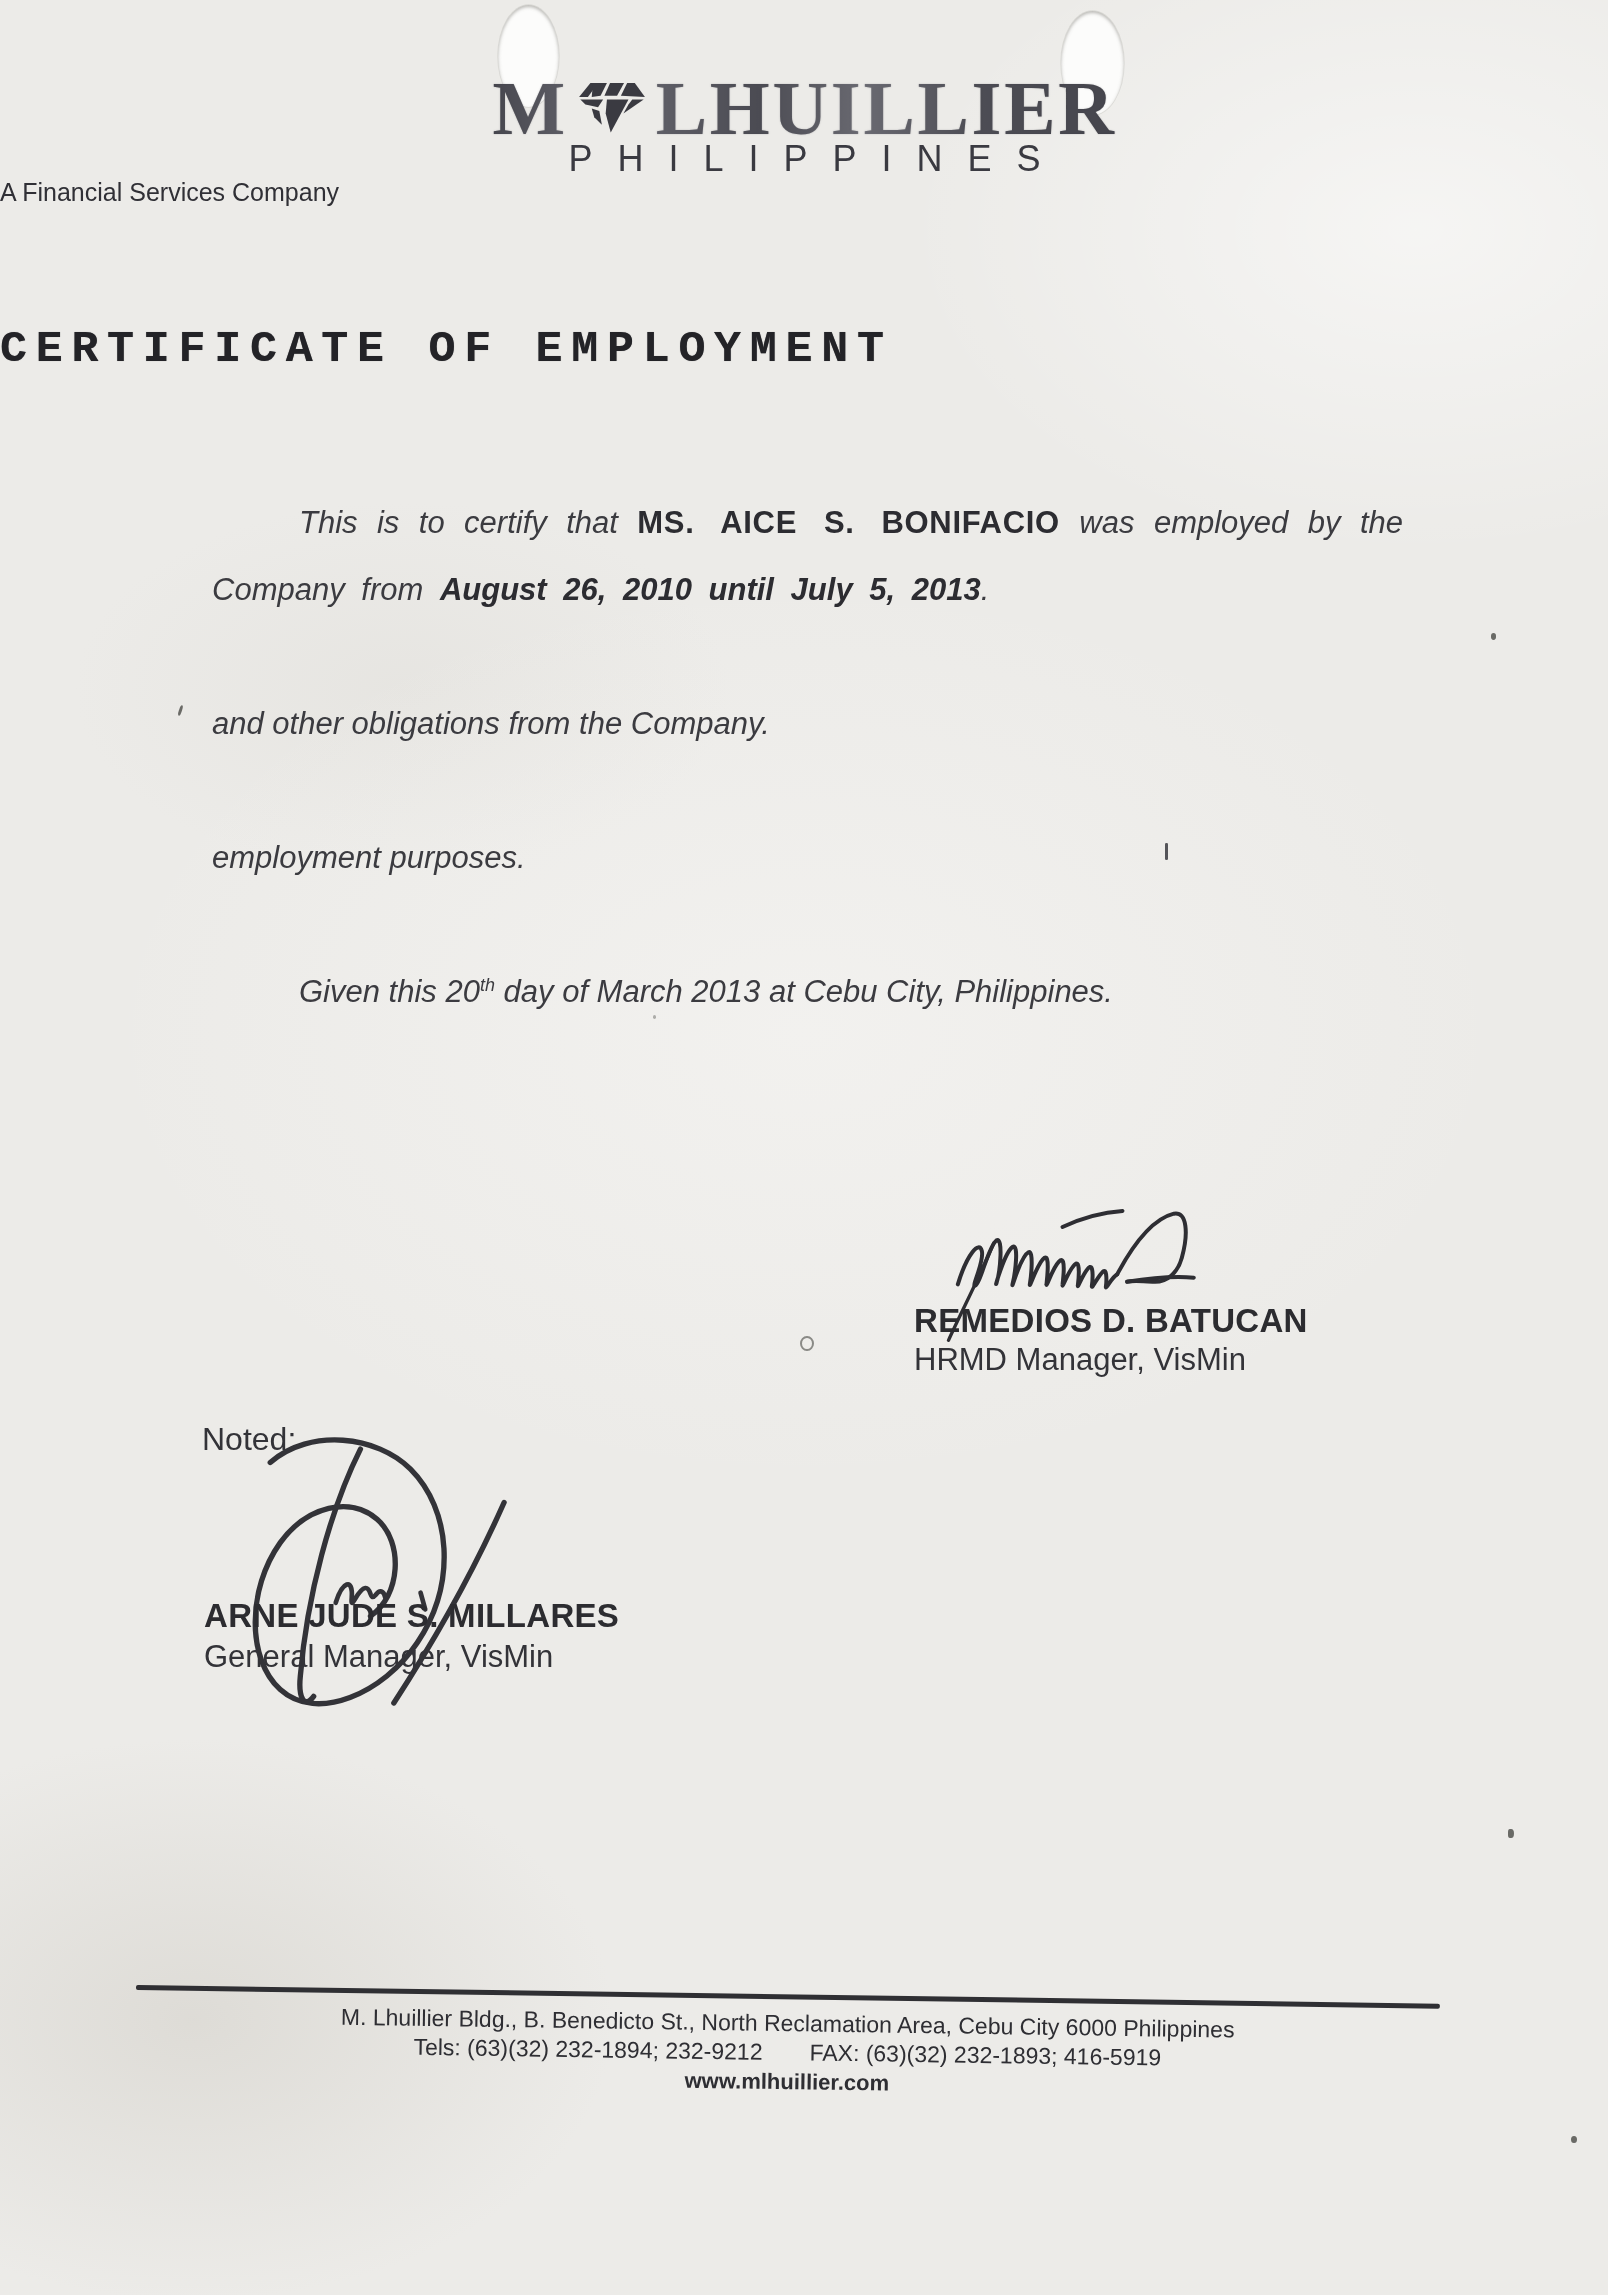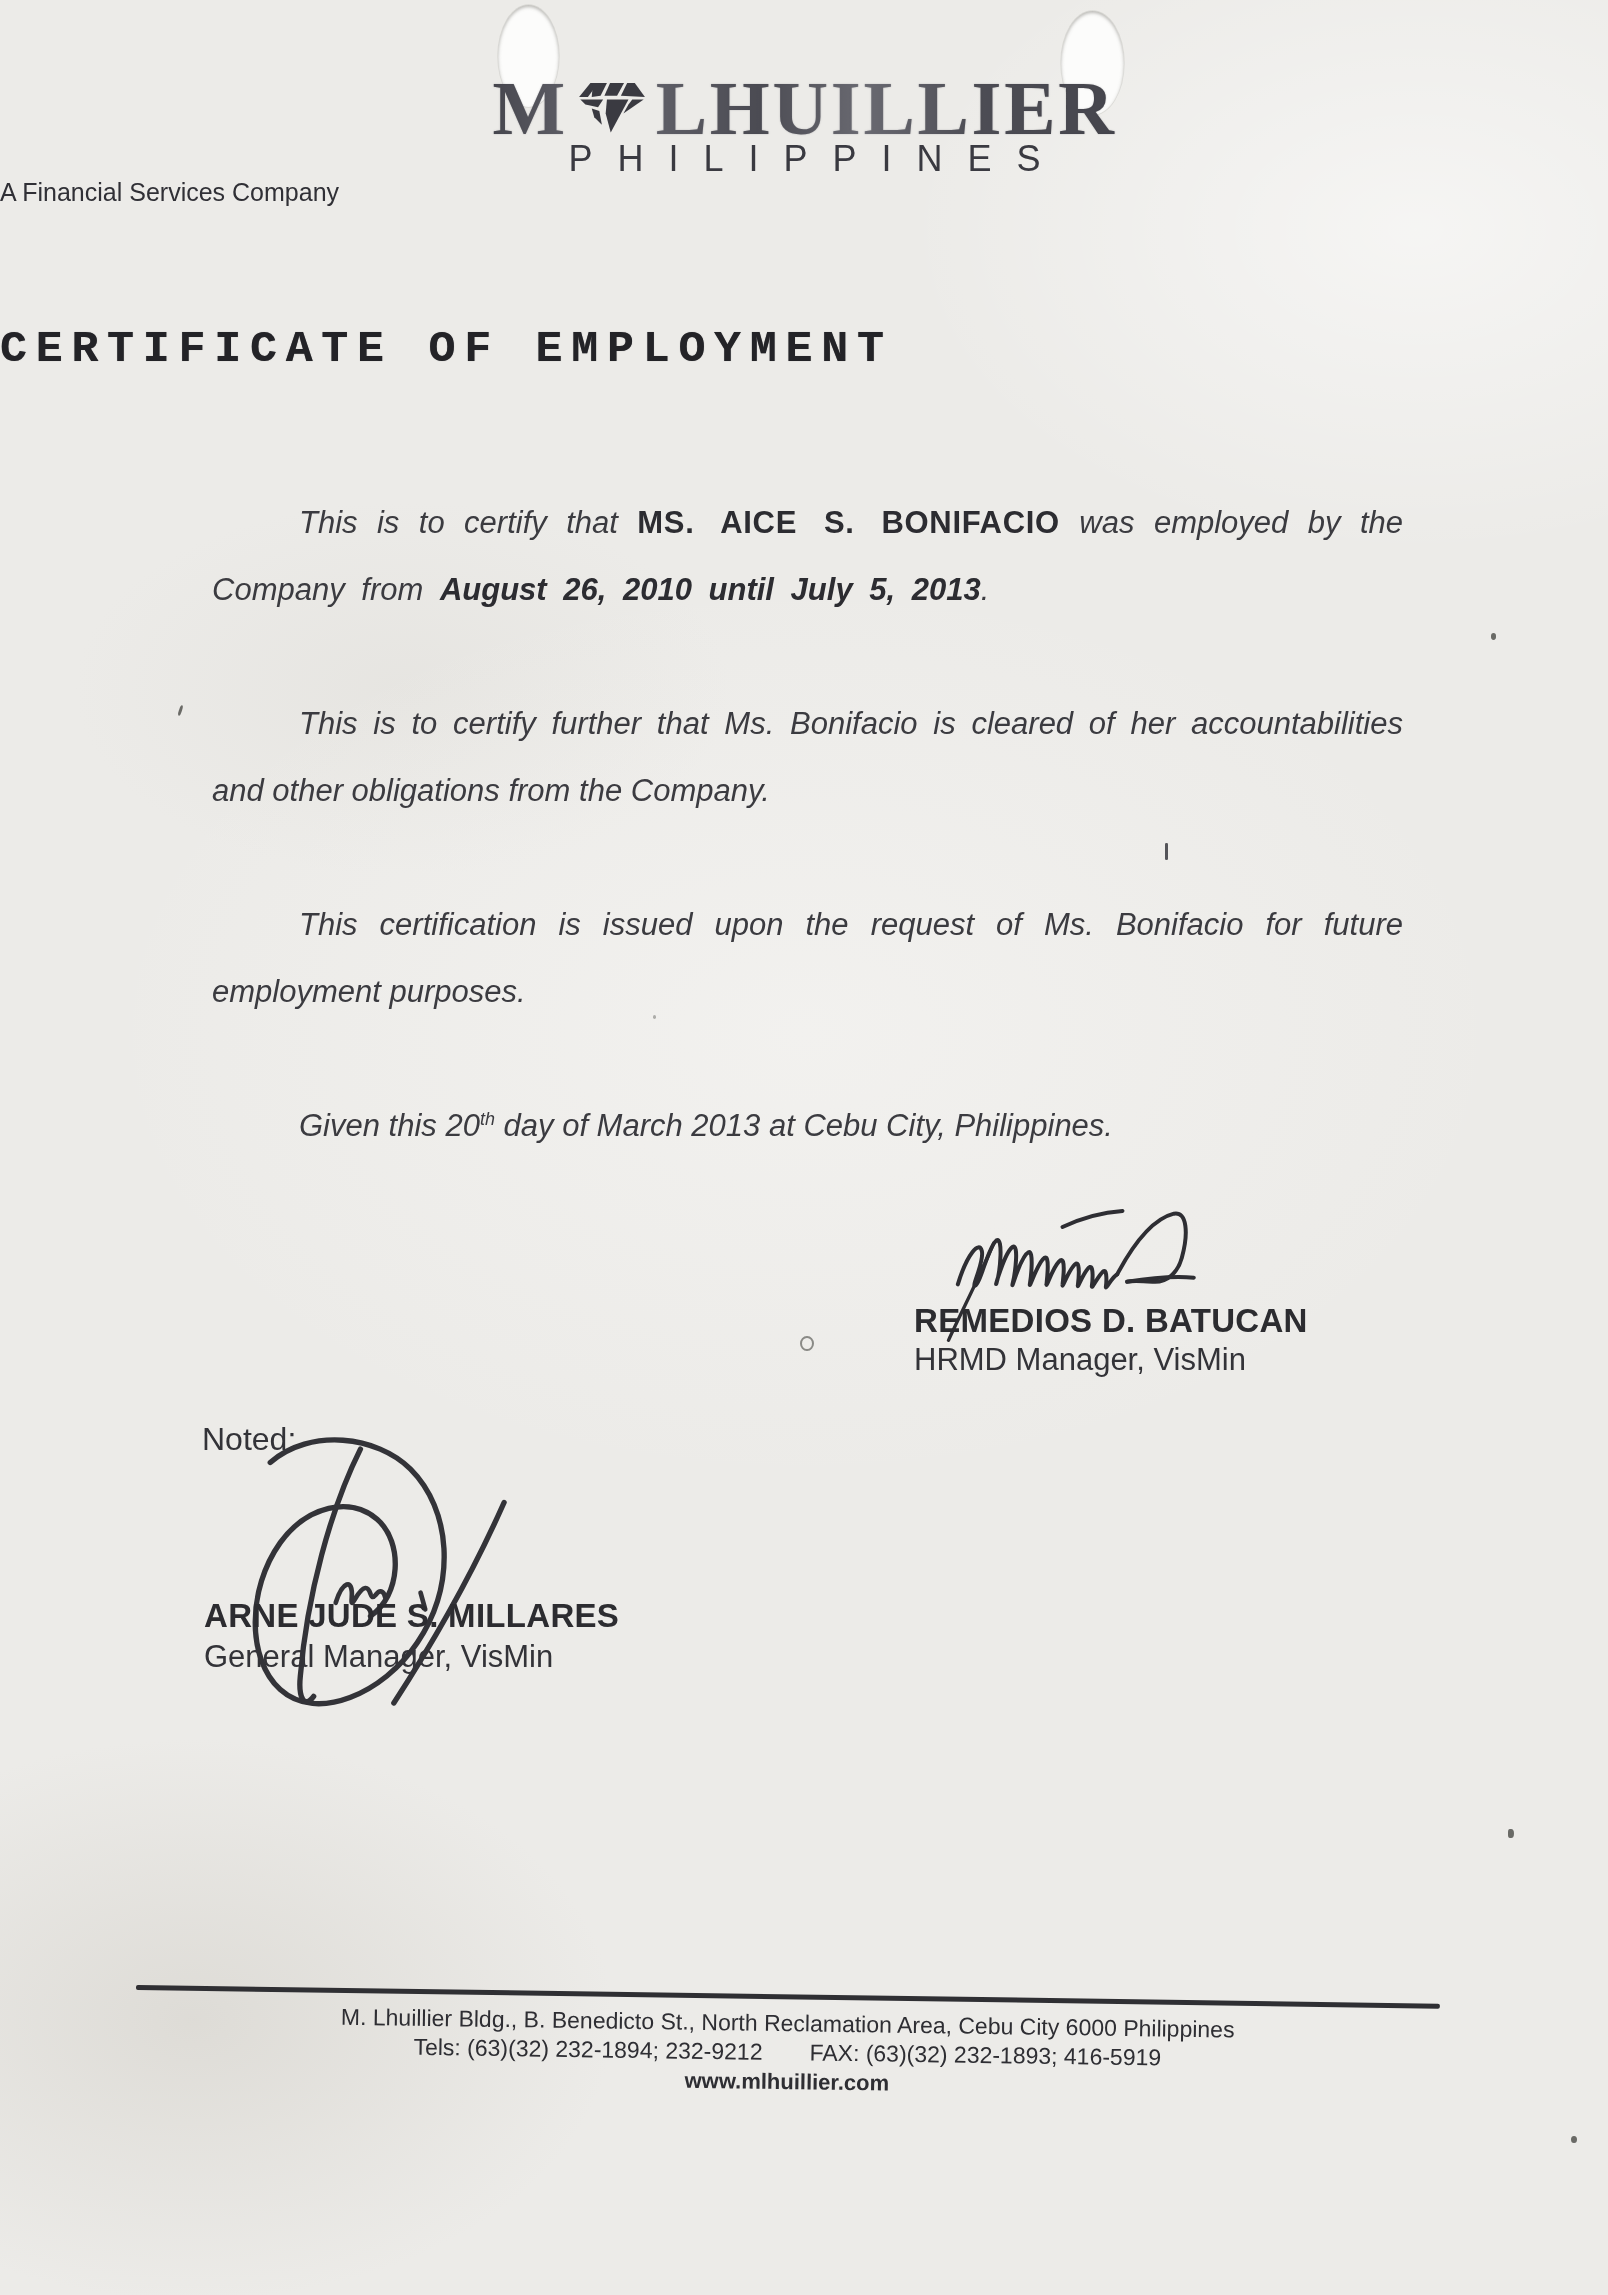--- a/index.html
+++ b/index.html
@@ -138,24 +138,22 @@
   </div>
   <div class="philippines">PHILIPPINES</div>
   <div class="tagline">A Financial Services Company</div>
 
   <div class="doc-title">CERTIFICATE OF EMPLOYMENT</div>
 
   <div class="body-col">
     <div class="bl just indent"><span>This is to certify that </span><span class="b-name">MS. AICE S. BONIFACIO</span><span> was employed by the</span></div>
     <div class="bl last"><span>Company from </span><span class="b-dates">August 26, 2010 until July 5, 2013</span><span>.</span></div>
     <div class="spacer"></div>
-    <div class="bl just indent">This is to certify further that Ms. Bonifacio is cleared of her accountabilities</div>
     <div class="bl">and other obligations from the Company.</div>
     <div class="spacer"></div>
-    <div class="bl just indent">This certification is issued upon the request of Ms. Bonifacio for future</div>
     <div class="bl">employment purposes.</div>
     <div class="spacer"></div>
     <div class="bl indent"><span>Given this 20</span><sup>th</sup><span> day of March 2013 at Cebu City, Philippines.</span></div>
   </div>
 
   <svg class="sig-svg" style="left:932px; top:1199px;" width="321" height="140" viewBox="0 0 480 210">
     <g fill="none" stroke="#2e2e33" stroke-linecap="round" stroke-linejoin="round">
       <path stroke-width="6" d="M195,42 C225,28 255,20 285,18"></path>
       <path stroke-width="6" d="M38,128 C52,82 70,62 74,78 C78,94 58,132 64,130 C72,127 84,70 96,62 C106,56 102,108 96,126 C92,138 108,80 120,72 C130,66 124,112 120,128 C118,138 132,86 144,80 C152,76 148,116 146,128 C145,136 158,94 168,88 C176,84 172,118 171,128 C170,135 182,98 192,92 C200,88 196,120 195,129 C194,136 206,102 215,97 C222,94 219,122 218,130 C217,136 228,106 236,102 C242,100 240,124 239,131 C239,136 250,112 257,108 C262,106 261,126 260,132 C260,136 270,116 277,113"></path>
       <path stroke-width="6" d="M277,113 C300,70 330,30 362,22 C382,18 384,52 374,88 C368,110 352,126 330,124 C315,123 300,122 292,124"></path>

